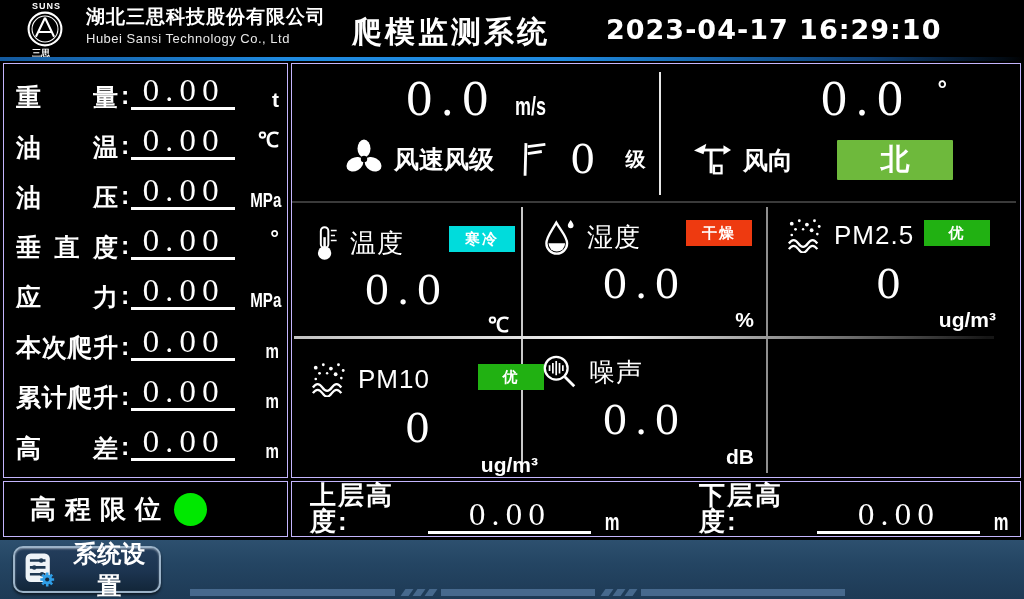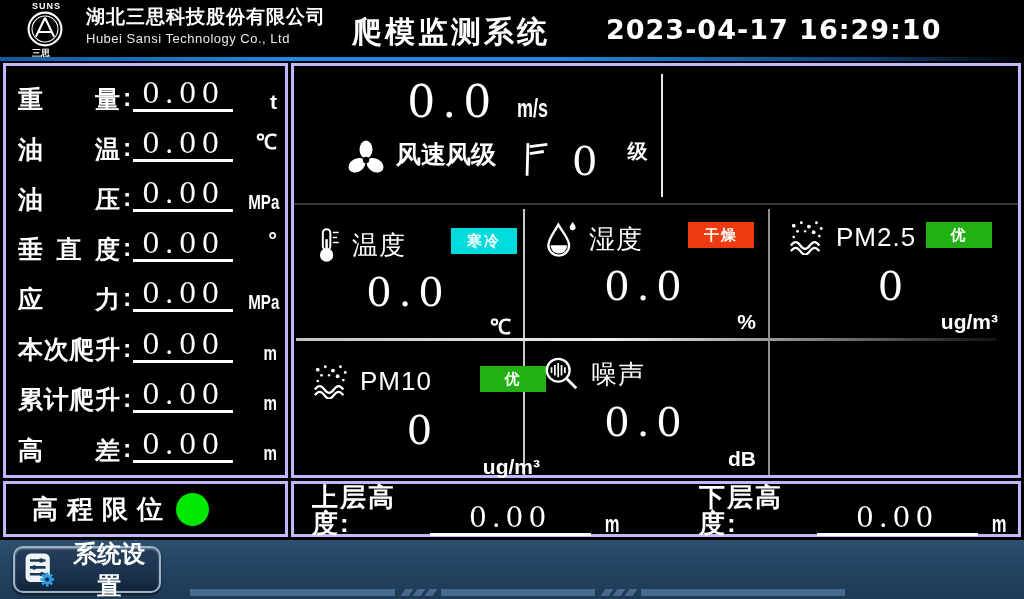--- a/index.html
+++ b/index.html
@@ -13,21 +13,21 @@
   #logo-svg{position:absolute;left:2px;top:9px;}
   #company{position:absolute;left:86px;top:4px;}
   #company-cn{font-size:19px;font-weight:bold;letter-spacing:1px;line-height:26px;}
   #company-en{font-size:13px;letter-spacing:.5px;color:#e8e8e8;line-height:18px;}
   #app-title{position:absolute;left:352px;top:12px;font-size:30px;font-weight:bold;letter-spacing:3px;}
   #datetime{position:absolute;left:606px;top:14px;font-size:27px;font-weight:bold;letter-spacing:1px;
             font-family:"DejaVu Sans",sans-serif;}
   #header-line{position:absolute;left:0;top:57px;width:1024px;height:4px;
     background:linear-gradient(90deg,#145a9e 0%,#1f8ae0 28%,#1f8ae0 55%,#0d3f74 85%,#020b14 98%,#000 100%);}
   
-  .panel{position:absolute;background:#000;border:3px solid #c4b5fd;box-sizing:border-box;}
+  .panel{position:absolute;background:#000;border:1px solid #c4b5fd;box-sizing:border-box;}
   #left-panel{left:3px;top:63px;width:285px;height:415px;padding:4px 0;}
   #limit-panel{left:3px;top:481px;width:285px;height:56px;}
   #main-panel{left:291px;top:63px;width:730px;height:415px;}
   #heights-panel{left:291px;top:481px;width:730px;height:56px;}
   
   .lrow{height:50.1px;display:flex;align-items:flex-end;padding:0 8px 8px 12px;box-sizing:border-box;}
   .llabel{display:inline-block;width:102px;font-size:25px;font-weight:bold;
           text-align:justify;text-align-last:justify;line-height:1.05;}
   .lcolon{font-size:25px;font-weight:bold;margin:0 2px 0 3px;}
   .lvalue{flex:1;text-align:center;font-family:"DejaVu Serif",serif;font-size:28px;
@@ -40,21 +40,21 @@
   #limit-panel{display:flex;align-items:center;padding-left:26px;}
   #limit-label{font-size:26px;font-weight:bold;letter-spacing:9px;}
   #limit-light{width:33px;height:33px;border-radius:50%;margin-left:4px;}
   
   #wind-section{position:absolute;left:0;top:0;width:724px;height:137px;}
   #wind-divider{position:absolute;left:367px;top:8px;width:2px;height:123px;background:#e6e6e6;}
   #wind-left{position:absolute;left:0;top:0;width:367px;height:137px;}
   #wind-speed-line{position:absolute;left:0;top:10px;width:100%;text-align:center;}
   .bigval{font-family:"DejaVu Serif",serif;font-size:44px;letter-spacing:7px;}
   #wind-speed-unit{font-size:25px;font-weight:bold;margin-left:2px;}
-  #wind-info-line{position:absolute;left:50px;top:72px;display:flex;}
+  #wind-info-line{position:absolute;left:50px;top:72px;display:flex;align-items:center;}
   #wind-speed-label{font-size:25px;font-weight:bold;margin-left:8px;}
   #wind-level-icon{margin-left:24px;}
   #wind-level-value{font-family:"DejaVu Serif",serif;font-size:40px;margin-left:22px;}
   #wind-level-unit{font-size:20px;font-weight:bold;margin-left:30px;}
   #wind-right{position:absolute;left:369px;top:0;width:355px;height:137px;}
   #wind-dir-line{position:absolute;left:0;top:10px;width:100%;text-align:center;padding-left:90px;box-sizing:border-box;}
   #wind-dir-unit{font-size:24px;font-weight:bold;vertical-align:18px;margin-left:22px;}
   #wind-dir-info{position:absolute;left:30px;top:76px;display:flex;align-items:center;}
   #wind-dir-label{font-size:25px;font-weight:bold;margin-left:8px;}
   #wind-dir-btn{width:116px;height:40px;margin-left:44px;border:none;border-radius:1px;
@@ -203,20 +203,37 @@
           <svg id="wind-level-icon" width="30" height="42" viewBox="0 0 34 46">
             <path d="M9,5 L8,42" stroke="#fff" stroke-width="3.2" fill="none"></path>
             <path d="M11,9 L31,6.5" stroke="#fff" stroke-width="3.2" fill="none"></path>
             <path d="M11,17 L27,14.5" stroke="#fff" stroke-width="3.2" fill="none"></path>
           </svg>
           <span id="wind-level-value">0</span>
           <span id="wind-level-unit">级</span>
         </div>
       </div>
       <div id="wind-divider"></div>
+      <div id="wind-right">
+        <div id="wind-dir-line">
+          <span class="bigval">0.0</span>
+          <span id="wind-dir-unit">°</span>
+        </div>
+        <div id="wind-dir-info">
+          <svg width="44" height="38" viewBox="0 0 46 40">
+            <path d="M3,10 L16,3 L13,14 Z" fill="#fff"></path>
+            <path d="M12,9.5 L36,9.5" stroke="#fff" stroke-width="3"></path>
+            <path d="M34,4.5 L42,9.5 L34,14.5 Z" fill="#fff"></path>
+            <path d="M21,10 L21,34" stroke="#fff" stroke-width="3.2"></path>
+            <rect x="24" y="26" width="8" height="8" fill="none" stroke="#fff" stroke-width="2.4"></rect>
+          </svg>
+          <span id="wind-dir-label">风向</span>
+          <button id="wind-dir-btn" style="background-color: rgb(110, 185, 60);">北</button>
+        </div>
+      </div>
     </div>
 
     <div id="sensor-grid">
       <div id="grid-top-line" class="gline"></div>
       <div id="grid-vline-1" class="gline"></div>
       <div id="grid-vline-2" class="gline"></div>
       <div id="grid-hline" class="gline"></div>
 
       <div class="cell" style="left:0;top:8px;width:229px;height:133px;">
         <div class="cell-head">

